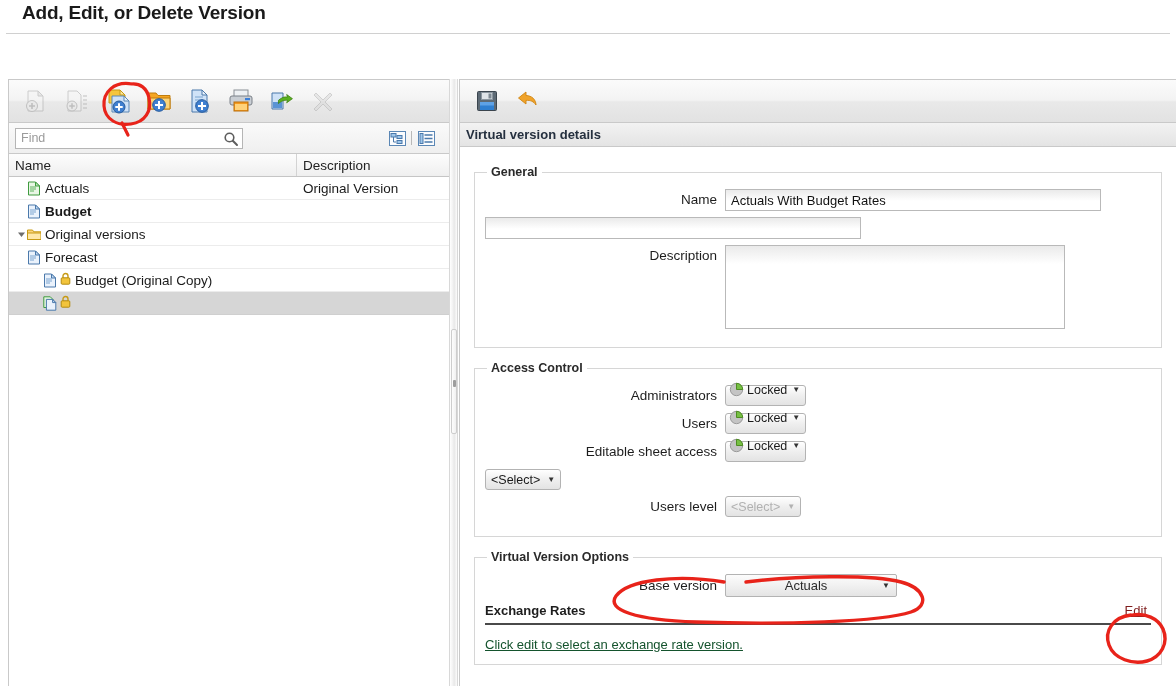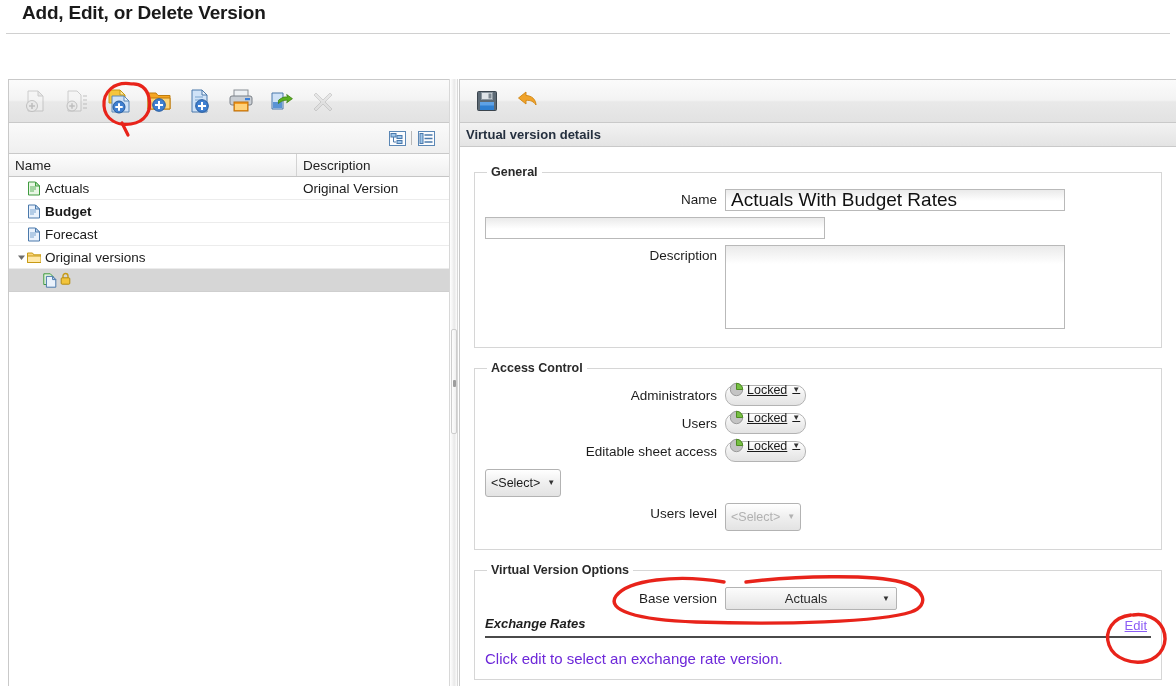--- a/index.html
+++ b/index.html
@@ -144,68 +144,68 @@
   fieldset.group > legend {
     font-size: 12.5px; font-weight: bold; color: #2a2a2a; padding: 0 4px; margin-left: 2px;
   }
 
   .frow { display: flex; align-items: flex-start; margin-bottom: 6px; }
   .flabel {
     width: 240px; text-align: right; padding-right: 8px;
     font-size: 13.5px; color: #1d1d1d; line-height: 22px;
   }
   .ftext {
-    width: 340px; height: 22px;
+    width: 376px; height: 22px;
     border: 1px solid #b9b9b9;
     background: linear-gradient(to bottom,#eaeaea,#ffffff 55%);
-    font-size: 19px; color: #111; padding: 0 5px;
+    font-size: 13px; color: #111; padding: 0 5px;
     outline: none; font-family: "Liberation Sans", sans-serif;
   }
   .ftextarea {
     width: 340px; height: 84px;
     border: 1px solid #b9b9b9;
     background: linear-gradient(to bottom,#eaeaea,#ffffff 22%);
     font-size: 13px; color: #111; padding: 3px 5px;
     outline: none; resize: none; font-family: "Liberation Sans", sans-serif;
   }
 
   .lockbtn {
     display: inline-flex; align-items: center; gap: 3px;
     height: 21px; padding: 0 5px 12px 3px;
-    border: 1px solid #b3b3b3; border-radius: 10px;
+    border: 1px solid #b3b3b3; border-radius: 3px;
     background: linear-gradient(to bottom,#ffffff,#efefef 50%,#e3e3e3);
-    font-size: 12.5px; color: #1a1a1a; cursor: pointer; text-decoration: underline;
+    font-size: 12.5px; color: #1a1a1a; cursor: pointer;
   }
   .caret { font-size: 8px; line-height: 1; color: #333; margin-left: 2px; }
 
   .selbtn {
     display: inline-flex; align-items: center; justify-content: space-between;
-    height: 28px; min-width: 63px; padding: 0 5px;
+    height: 21px; min-width: 63px; padding: 0 5px;
     border: 1px solid #b3b3b3; border-radius: 3px;
     background: linear-gradient(to bottom,#ffffff,#efefef 50%,#e3e3e3);
     font-size: 12.5px; color: #1a1a1a; cursor: pointer; gap: 5px;
   }
   .selbtn.disabled { color: #b1b1b1; cursor: default; }
   .selbtn.disabled .caret { color: #b1b1b1; }
 
   .bigsel {
     display: inline-flex; align-items: center; justify-content: space-between;
     width: 172px; height: 23px; padding: 0 6px;
     border: 1px solid #b3b3b3; border-radius: 2px;
     background: linear-gradient(to bottom,#fcfcfc,#f1f1f1 50%,#e4e4e4);
     font-size: 13px; color: #2b2b2b; cursor: pointer;
   }
   .bigsel .val { flex: 1; text-align: center; }
 
-  #exch-title { font-size: 13px; font-weight: bold; color: #1d1d1d; margin-top: 6px; font-style: italic; }
+  #exch-title { font-size: 13px; font-weight: bold; color: #1d1d1d; margin-top: 6px; }
   #exch-rule { height: 2px; background: #4a4a4a; margin-top: 5px; }
-  #exch-note { font-size: 15px; color: #6d28d9; margin-top: 12px; }
+  #exch-note { font-size: 13px; color: #14532d; margin-top: 12px; text-decoration: underline; }
   #edit-link {
     position: absolute; right: 14px; top: 3px;
-    font-size: 13px; color: #8b5cf6; text-decoration: underline; cursor: pointer;
+    font-size: 13px; color: #7f1d1d; text-decoration: underline; cursor: pointer;
   }
 
   
   .annot { position: absolute; pointer-events: none; }
 </style>
 </head>
 <body>
 
 <div id="page-title">Add, Edit, or Delete Version</div>
 <div id="title-rule"></div>
@@ -281,20 +281,29 @@
     </div>
 
     <div class="tb-btn disabled">
       <svg width="26" height="26" viewBox="0 0 26 26">
         <path d="M6 5l7 7 7-7 2 2-7 7 7 7-2 2-7-7-7 7-2-2 7-7-7-7z" fill="#d6d6d6" stroke="#a6a6a6"></path>
       </svg>
     </div>
   </div>
 
   <div id="find-bar">
+    <div id="find-wrap">
+      <input id="find-input" type="text" value="" placeholder="Find" style="">
+      <span id="find-search-icon">
+        <svg width="16" height="16" viewBox="0 0 16 16">
+          <circle cx="6.5" cy="6.5" r="4.3" fill="none" stroke="#5d5d5d" stroke-width="1.6"></circle>
+          <path d="M9.8 9.8L14 14" stroke="#5d5d5d" stroke-width="2" stroke-linecap="round"></path>
+        </svg>
+      </span>
+    </div>
     <div class="view-toggles">
       <div class="vt-btn">
         <svg width="17" height="15" viewBox="0 0 17 15">
           <rect x="0.5" y="0.5" width="16" height="14" fill="#fbfcfe" stroke="#5b87b5"></rect>
           <rect x="2" y="2.5" width="5" height="3.5" fill="#9ec6ea" stroke="#4b79ab"></rect>
           <path d="M4.5 6v5h2.5" stroke="#4b79ab" fill="none"></path>
           <rect x="8" y="4.5" width="5" height="3" fill="#9ec6ea" stroke="#4b79ab"></rect>
           <rect x="8" y="9.5" width="5" height="3" fill="#9ec6ea" stroke="#4b79ab"></rect>
         </svg>
       </div>
@@ -327,49 +336,64 @@
         <div class="tr-desc">Original Version</div>
       </div>
       <div class="tree-row">
         <div class="tr-name indent-1 bold">
           <svg width="14" height="15" viewBox="0 0 14 15">
             <path d="M1.5 1h7l4 4v9h-11z" fill="#eaf2fc" stroke="#4b79ab"></path>
             <path d="M8.5 1l4 4h-4z" fill="#c6dcf4" stroke="#4b79ab"></path>
             <path d="M3 6h6M3 8h6M3 10h4" stroke="#7ba4cf" stroke-width="1"></path>
           </svg>
           <span class="label">Budget</span>
-        </div>
-        <div class="tr-desc"></div>
-      </div>
-      <div class="tree-row">
-        <div class="tr-name indent-1">
-          <svg width="14" height="15" viewBox="0 0 14 15">
-            <path d="M1.5 1h7l4 4v9h-11z" fill="#eaf2fc" stroke="#4b79ab"></path>
-            <path d="M8.5 1l4 4h-4z" fill="#c6dcf4" stroke="#4b79ab"></path>
-            <path d="M3 6h6M3 8h6M3 10h4" stroke="#7ba4cf" stroke-width="1"></path>
-          </svg>
-          <span class="label">Forecast</span>
         </div>
         <div class="tr-desc"></div>
       </div>
       <div class="tree-row">
         <div class="tr-name indent-0">
           <span class="twisty">
             <svg width="9" height="9" viewBox="0 0 9 9">
               <path d="M1 2.5h7L4.5 7z" fill="#6d6d6d"></path>
             </svg>
           </span>
           <svg width="14" height="15" viewBox="0 0 14 15">
             <path d="M0.5 3h5l1.3 1.8h7.2V12.5H0.5z" fill="#fbd47a" stroke="#c79a14"></path>
             <path d="M0.5 6h13.5v6.5H0.5z" fill="#ffe8a8" stroke="#c79a14"></path>
           </svg>
           <span class="label">Original versions</span>
         </div>
         <div class="tr-desc"></div>
       </div>
+      <div class="tree-row">
+        <div class="tr-name indent-1">
+          <svg width="14" height="15" viewBox="0 0 14 15">
+            <path d="M1.5 1h7l4 4v9h-11z" fill="#eaf2fc" stroke="#4b79ab"></path>
+            <path d="M8.5 1l4 4h-4z" fill="#c6dcf4" stroke="#4b79ab"></path>
+            <path d="M3 6h6M3 8h6M3 10h4" stroke="#7ba4cf" stroke-width="1"></path>
+          </svg>
+          <span class="label">Forecast</span>
+        </div>
+        <div class="tr-desc"></div>
+      </div>
+      <div class="tree-row">
+        <div class="tr-name indent-2">
+          <svg width="14" height="15" viewBox="0 0 14 15">
+            <path d="M1.5 1h7l4 4v9h-11z" fill="#eaf2fc" stroke="#4b79ab"></path>
+            <path d="M8.5 1l4 4h-4z" fill="#c6dcf4" stroke="#4b79ab"></path>
+            <path d="M3 6h6M3 8h6M3 10h4" stroke="#7ba4cf" stroke-width="1"></path>
+          </svg>
+          <span class="lockgap"><svg width="11" height="13" viewBox="0 0 11 13">
+              <path d="M3 6V4a2.5 2.5 0 0 1 5 0v2" fill="none" stroke="#c79a14" stroke-width="1.4"></path>
+              <rect x="1.2" y="5.8" width="8.6" height="6.4" rx="1" fill="#f2c43c" stroke="#b38a10"></rect>
+            </svg></span>
+          <span class="label">Budget (Original Copy)</span>
+        </div>
+        <div class="tr-desc"></div>
+      </div>
       <div class="tree-row selected">
         <div class="tr-name indent-2">
           <svg width="14" height="15" viewBox="0 0 14 15">
             <path d="M0.8 0.8h6.5l3.2 3.2v7.5H0.8z" fill="#e4f5df" stroke="#3f9b3f"></path>
             <path d="M3.4 3.4h6.2l3.2 3.2v7.6H3.4z" fill="#eaf2fc" stroke="#4b79ab"></path>
             <path d="M9.6 3.4l3.2 3.2h-3.2z" fill="#c6dcf4" stroke="#4b79ab"></path>
           </svg>
           <span class="lockgap"><svg width="11" height="13" viewBox="0 0 11 13">
               <path d="M3 6V4a2.5 2.5 0 0 1 5 0v2" fill="none" stroke="#c79a14" stroke-width="1.4"></path>
               <rect x="1.2" y="5.8" width="8.6" height="6.4" rx="1" fill="#f2c43c" stroke="#b38a10"></rect>

